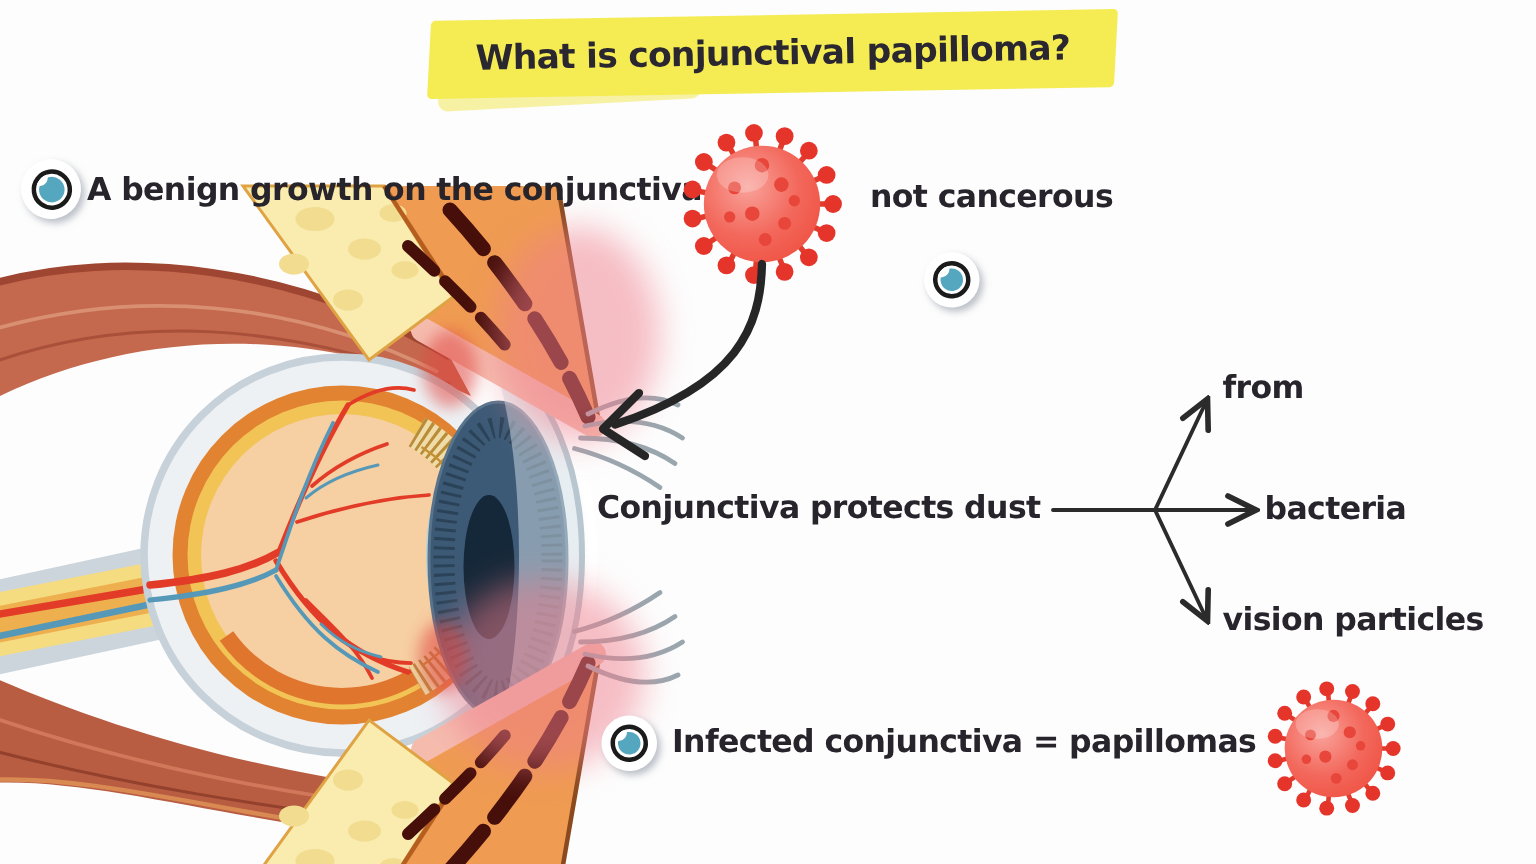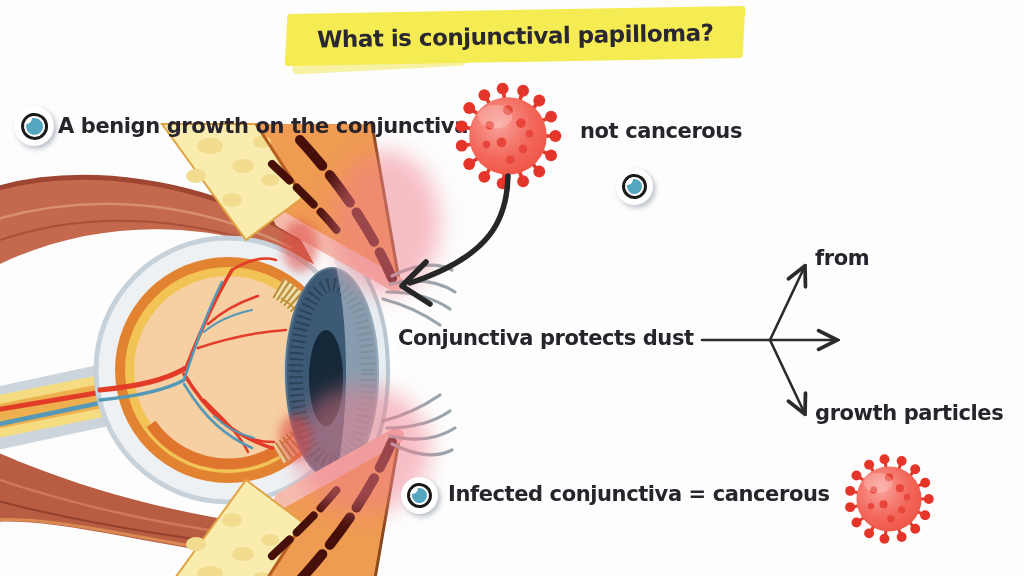--- a/index.html
+++ b/index.html
@@ -257,29 +257,30 @@
     </defs>
     <g fill="none" stroke="#2b2b2b" stroke-width="2.6" stroke-linecap="round">
       <path d="M 12 110 L 80 110"></path>
       <path d="M 80 110 L 114 38" marker-end="url(#ah)"></path>
       <path d="M 80 110 L 145 110" marker-end="url(#ah)"></path>
       <path d="M 80 110 L 114 182" marker-end="url(#ah)"></path>
     </g>
   </svg>
 
   <div class="label" style="left:815px;top:246px">from</div>
-  <div class="label" style="left:815px;top:401px">growth particles</div>
+  <div class="label" style="left:843px;top:327px">bacteria</div>
+  <div class="label" style="left:815px;top:401px">vision particles</div>
 
   <div class="eye-bullet sm" style="left:401px;top:477px">
     <div class="eye-ring">
         <div class="eye-pupil"></div>
         <div class="eye-notch"></div>
       </div>
   </div>
-  <div class="label" style="left:448px;top:482px">Infected conjunctiva = cancerous</div>
+  <div class="label" style="left:448px;top:482px">Infected conjunctiva = papillomas</div>
 
   <svg style="left:842px;top:452px" width="94" height="94" viewBox="0 0 100 104">
     <defs>
       <radialGradient id="vgB" cx="38%" cy="35%" r="78%">
         <stop offset="0%" stop-color="#f9a29a"></stop>
           <stop offset="55%" stop-color="#f3685c"></stop>
           <stop offset="100%" stop-color="#ee5040"></stop>
       </radialGradient>
     </defs>
     <g stroke="#e23a2c" stroke-width="3.4" stroke-linecap="round">

